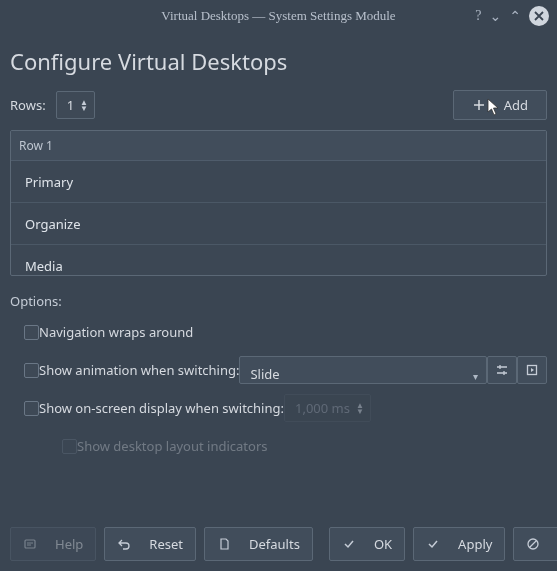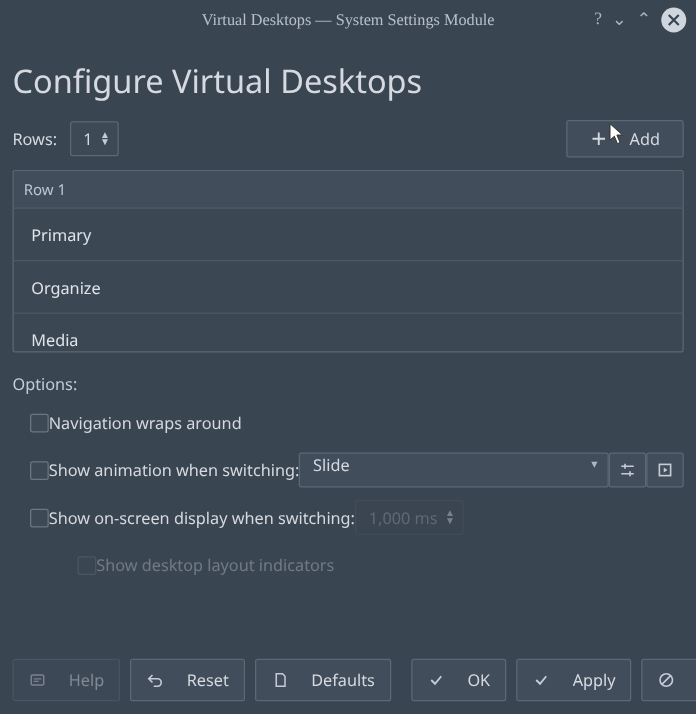--- a/index.html
+++ b/index.html
@@ -42,21 +42,21 @@
     color: #3a4552;
     display: flex;
     align-items: center;
     justify-content: center;
     font-size: 12px;
   }
   .content {
     padding: 8px 10px 10px 10px;
   }
   .page-title {
-    font-size: 26px;
+    font-size: 22px;
     font-weight: 400;
     color: #d6dae0;
     margin: 6px 0 14px 0;
   }
   .rows-row {
     display: flex;
     align-items: center;
     gap: 10px;
     margin-bottom: 10px;
   }
@@ -134,21 +134,21 @@
     border: 1px solid #6a7786;
     background: #3e4956;
     border-radius: 2px;
   }
   .combo {
     flex: 1;
     height: 28px;
     border: 1px solid #5b6876;
     background: #414d5b;
     display: flex;
-    align-items: flex-start;
+    align-items: flex-end;
     justify-content: space-between;
     padding: 0 8px 0 10px;
     border-radius: 2px;
   }
   .combo .chev { font-size: 10px; color: #aeb8c4; }
   .icon-btn {
     width: 30px;
     height: 28px;
     border: 1px solid #5b6876;
     background: #414d5b;

